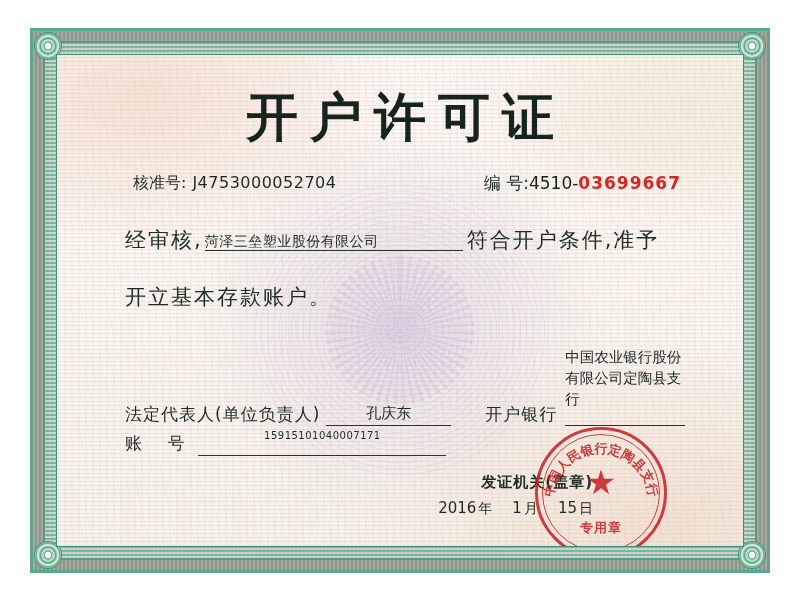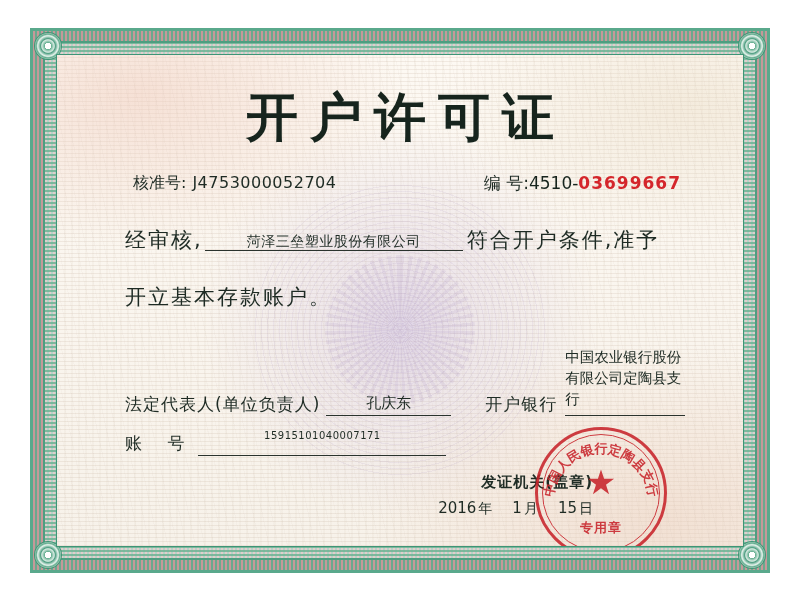--- a/index.html
+++ b/index.html
@@ -217,21 +217,21 @@
     display: flex;
     align-items: flex-end;
     font-size: 21px;
     line-height: 1;
   }
   #body-line1 .lead { font-size: 21px; letter-spacing: 2px; }
   #body-line1 .fill {
     flex: 0 0 258px;
     margin: 0 4px 0 2px;
     border-bottom: 1px solid #2a332d;
-    text-align: center;
+    text-align: left;
     font-size: 14px;
     padding-bottom: 2px;
     letter-spacing: 0.5px;
   }
   #body-line1 .tail { font-size: 21px; letter-spacing: 2px; }
 
   #body-line2 {
     top: 228px;
     left: 68px;
     font-size: 21px;
@@ -260,21 +260,21 @@
     margin-left: 34px;
     letter-spacing: 1px;
     white-space: nowrap;
   }
   #rep-row .bank-value {
     margin-left: 8px;
     flex: 1 1 auto;
     font-size: 14.5px;
     line-height: 1.45;
     border-bottom: 1px solid #2a332d;
-    padding-bottom: 5px;
+    padding-bottom: 15px;
   }
 
   
   #account-row {
     top: 375px;
     left: 68px;
     display: flex;
     align-items: center;
     font-size: 17px;
   }

